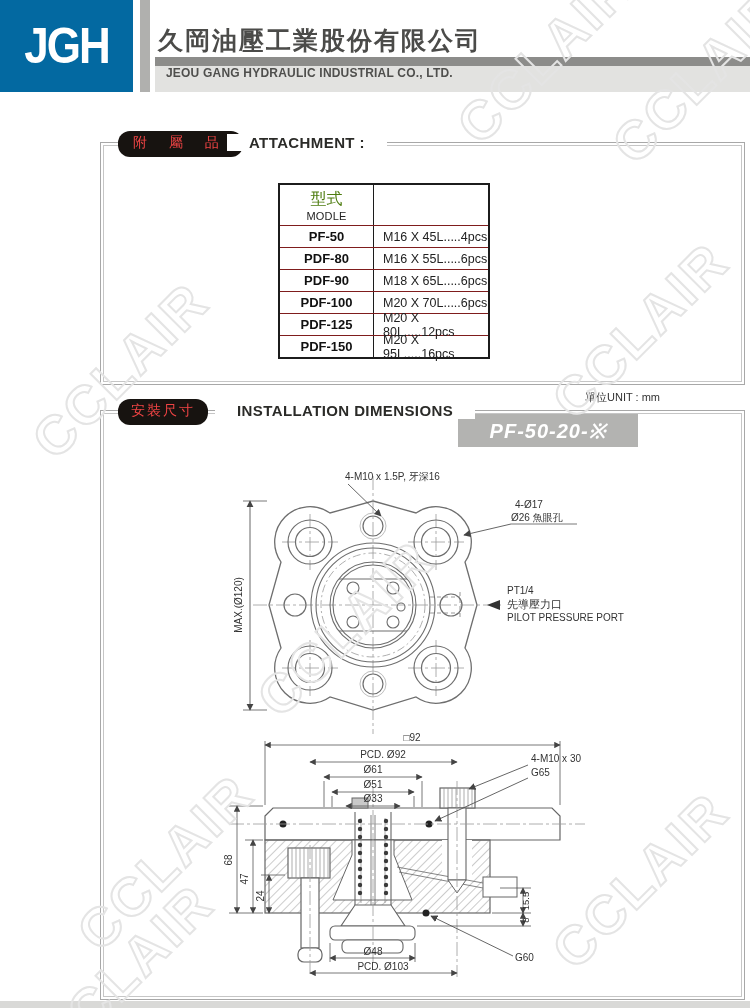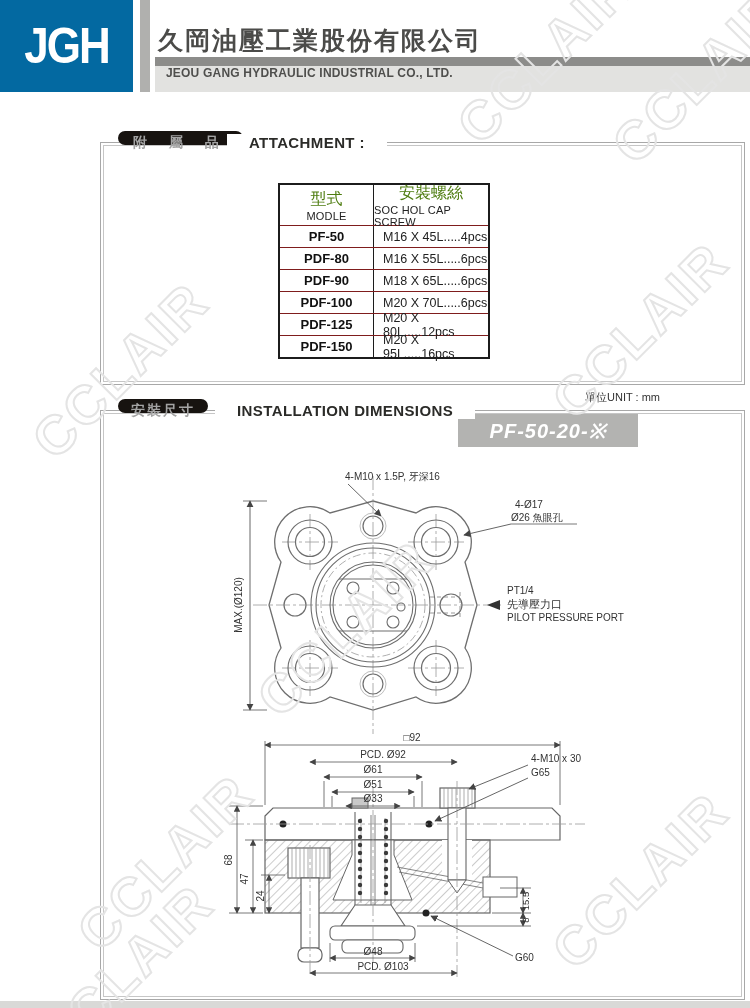--- a/index.html
+++ b/index.html
@@ -19,22 +19,22 @@
   .light-bar { position:absolute; left:155px; top:66px; width:595px; height:26px; background:#e2e2e0;
                display:flex; align-items:flex-start; }
   .company-en { font-size:12px; font-weight:bold; color:#4f4f4d; padding-left:11px; letter-spacing:0.2px; }
 
   
   .frame { position:absolute; border:1px solid #a8a8a8; }
   .frame::after { content:''; position:absolute; inset:2px; border:1px solid #c6c6c6; pointer-events:none; }
   .frame-attachment { left:100px; top:142px; width:645px; height:243px; }
   .frame-install { left:100px; top:410px; width:645px; height:590px; }
 
-  .badge { position:absolute; background:#171310; color:#a3a3a3; font-weight:bold; font-size:14px;
-           border-radius:12px; height:14px; line-height:23px; text-align:center; z-index:3; }
+  .badge { position:absolute; background:#171310; color:#ef4444; font-weight:normal; font-size:14px;
+           border-radius:12px; height:26px; line-height:23px; text-align:center; z-index:3; }
   .badge-attach { left:118px; top:131px; padding:0 15px; letter-spacing:9px; }
   .badge-install { left:118px; top:399px; padding:0 13px; letter-spacing:2px; }
   .section-title { position:absolute; font-size:15px; font-weight:bold; color:#2b2b28;
                    background:#fff; padding:0 22px; z-index:3; letter-spacing:0.4px; }
   .title-attach { left:227px; top:134px; }
   .title-install { left:215px; top:402px; }
   .unit-note { position:absolute; top:390px; right:90px; font-size:11px; color:#333; z-index:3; }
   .model-bar { position:absolute; left:458px; top:414px; width:180px; height:33px; background:#b3b3b1;
                color:#fff; font-weight:bold; font-style:italic; font-size:20px; display:flex;
                align-items:center; justify-content:center; letter-spacing:1px; z-index:2; }
@@ -83,24 +83,20 @@
 
   <div class="frame frame-attachment"></div>
   <div class="badge badge-attach">附 屬 品</div>
   <div class="section-title title-attach">ATTACHMENT :</div>
 
   <div class="spec-table">
     <div class="t-row">
       <div class="t-c1 t-head">
         <span class="h-zh">型式</span>
         <span class="h-en">MODLE</span>
-      </div>
-      <div class="t-c2 t-head">
-        <span class="h-zh">安裝螺絲</span>
-        <span class="h-en">SOC HOL CAP SCREW</span>
       </div>
     </div>
     <div class="t-row t-data">
       <div class="t-c1">
           <span class="d-model">PF-50</span>
         </div>
       <div class="t-c2">
           <span class="d-screw">M16 X 45L.....4pcs</span>
         </div>
     </div>

